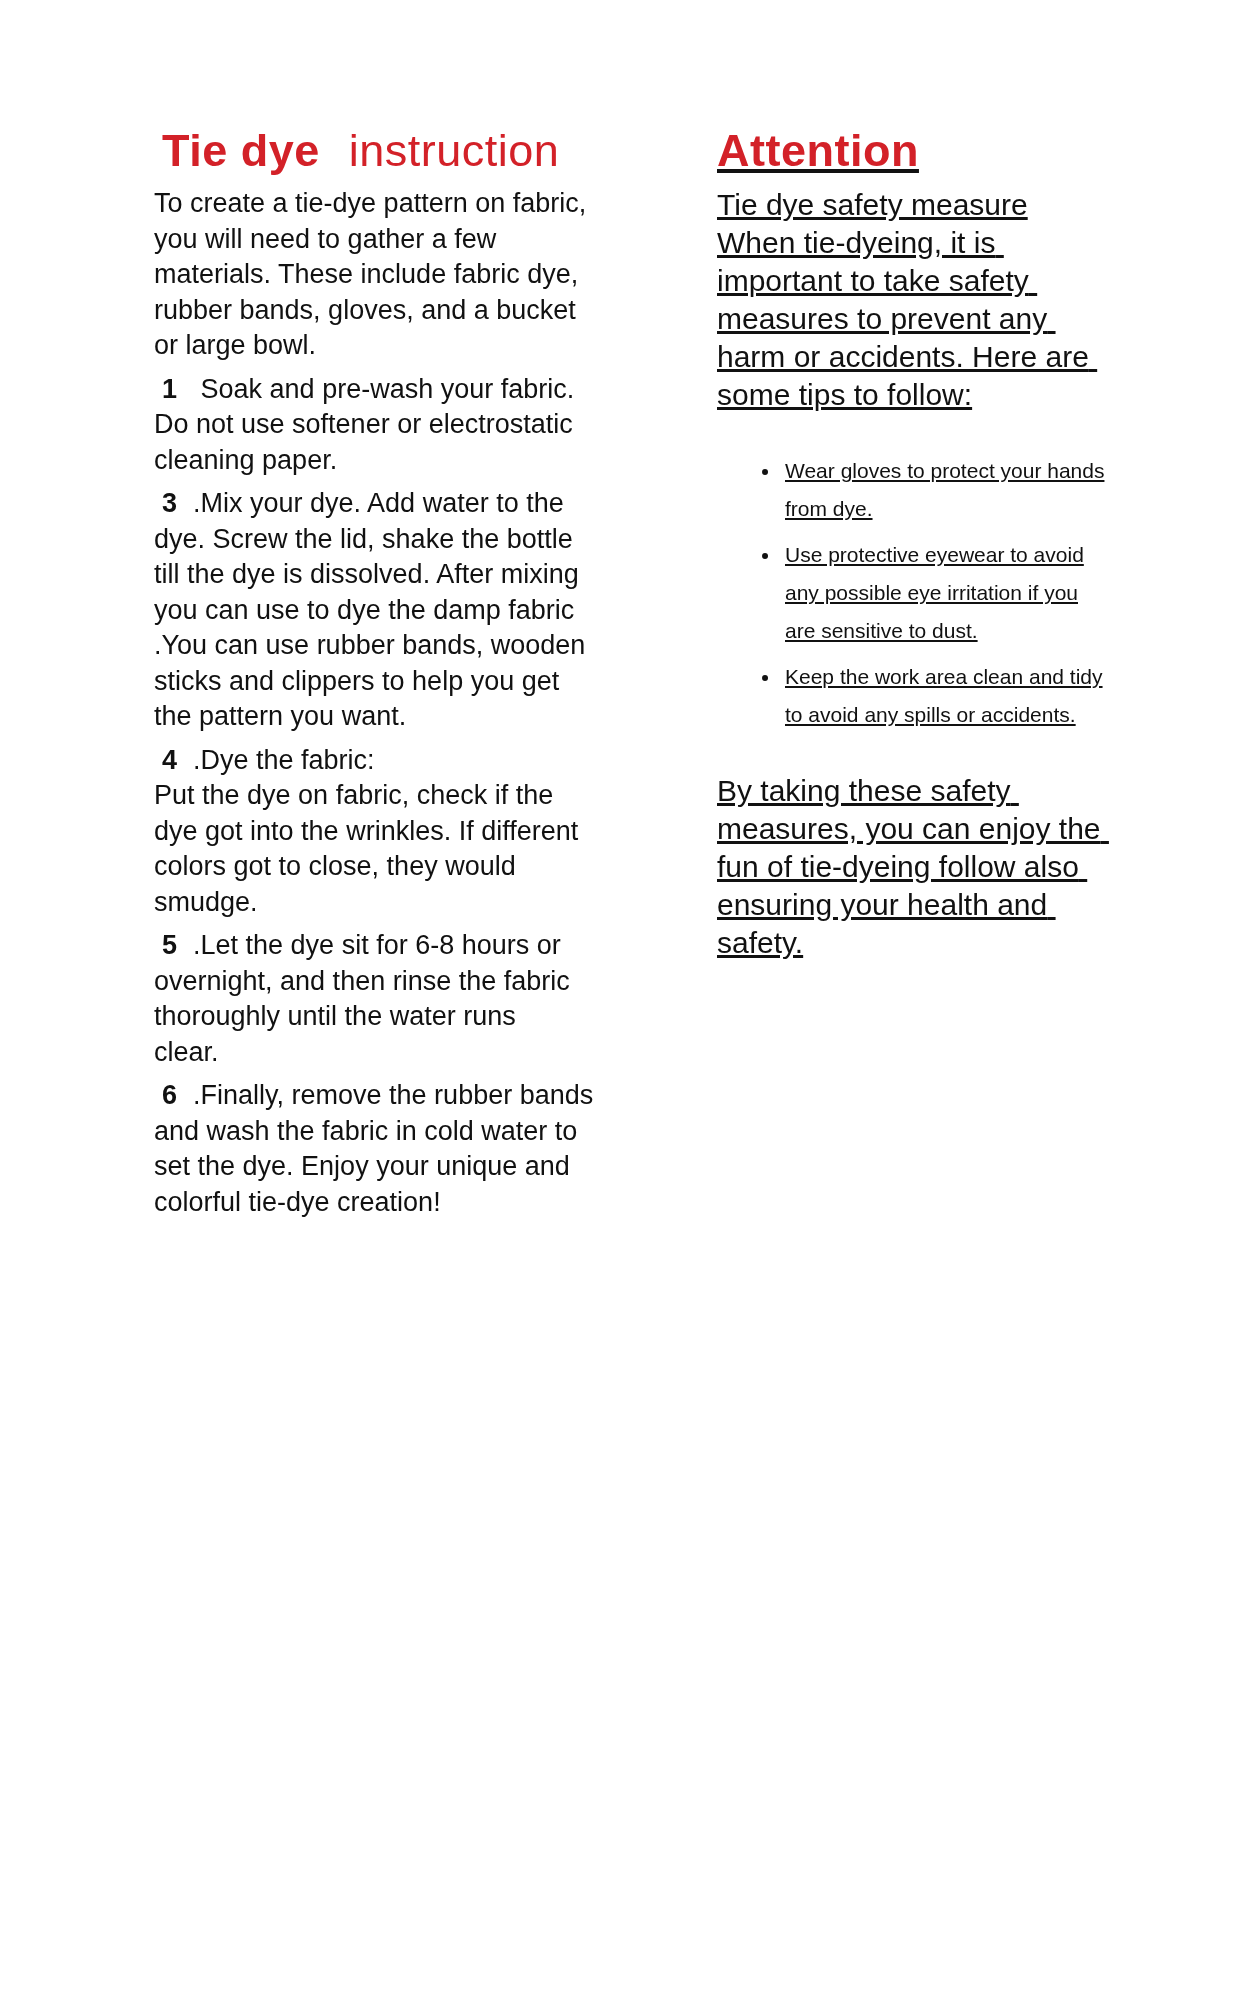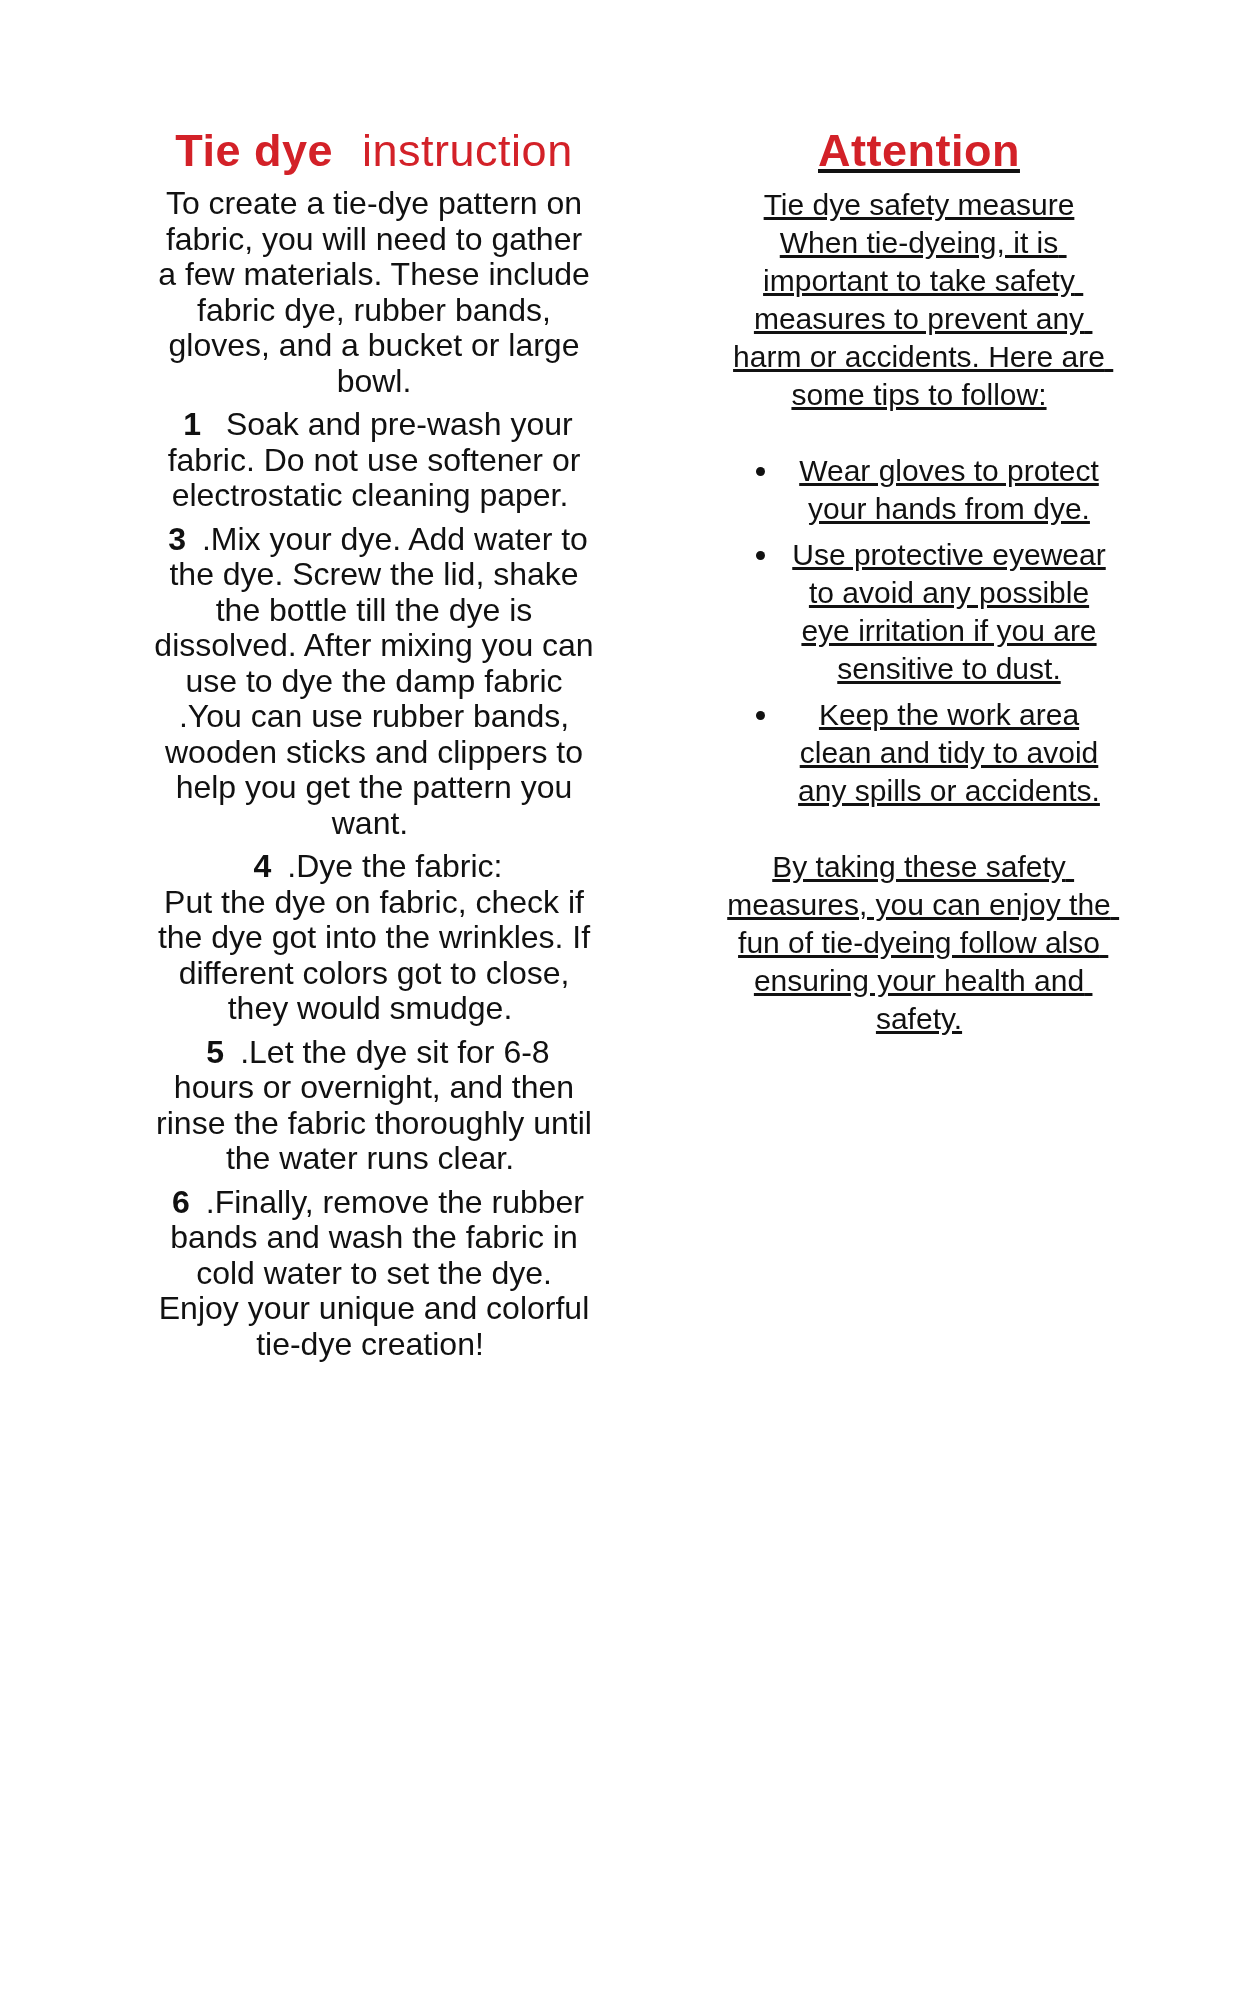--- a/index.html
+++ b/index.html
@@ -1,15 +1,15 @@
 <!DOCTYPE html>
 <html><head>
 <meta charset="utf-8">
 <style>
-  * { margin: 8px; padding: 0; box-sizing: border-box; text-align: center; }
+  * { margin: 8px; padding: 0; box-sizing: border-box; }
   html, body { background: #ffffff; }
   body {
     width: 1250px;
     height: 2000px;
     position: relative;
     font-family: "Liberation Sans", sans-serif;
     color: #111111;
     overflow: hidden;
   }
   .col { position: absolute; top: 94px; }
@@ -20,31 +20,31 @@
     font-size: 45px;
     line-height: 50px;
     font-weight: 400;
     color: #d32128;
     margin-bottom: 10px;
     letter-spacing: 0.5px;
   }
   .title .title-bold { font-weight: 700; }
   .title-attention { font-weight: 700; }
 
-  .col-left  .body-text { font-size: 32px; line-height: 35.5px; }
+  .col-left  .body-text { font-size: 27px; line-height: 35.5px; }
   .col-right .body-text { font-size: 30px; line-height: 38px; }
 
   .pre, .step-rest { white-space: pre-wrap; }
   .step-num { font-weight: 700; }
 
   .gap-above { margin-top: 38px; }
 
   ul.tips {
     margin-top: 38px;
-    font-size: 30px;
+    font-size: 21px;
     line-height: 38px;
     list-style: disc outside;
     padding-left: 56px;
   }
   ul.tips li { padding-left: 4px; }
 </style>
 </head>
 <body>
 
 <div>

